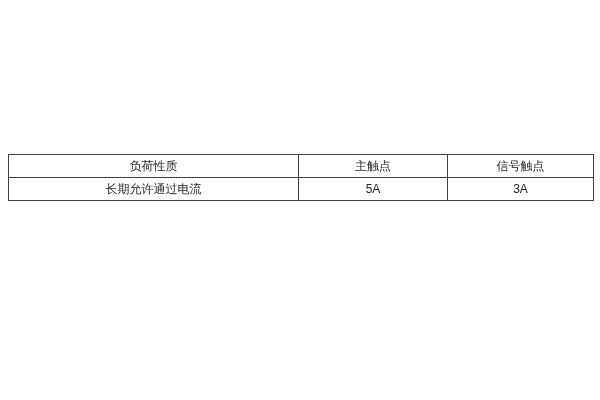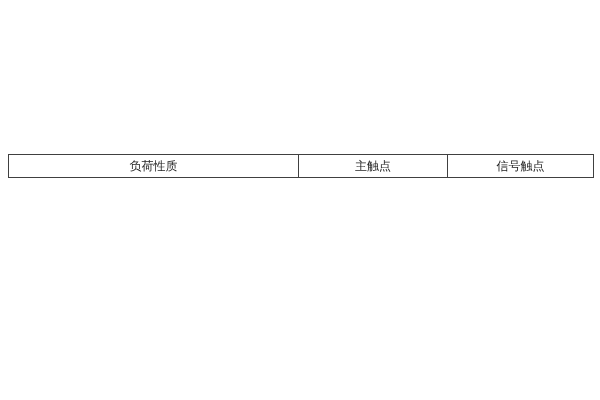--- a/index.html
+++ b/index.html
@@ -53,15 +53,20 @@
       <col class="c2">
     </colgroup>
     <thead>
       <tr>
         <th>负荷性质</th>
         <th>主触点</th>
         <th>信号触点</th>
       </tr>
     </thead>
     <tbody>
+      <tr>
+        <td>长期允许通过电流</td>
+        <td>5A</td>
+        <td>3A</td>
+      </tr>
     </tbody>
   </table>
 </div>
 
 </body></html>

